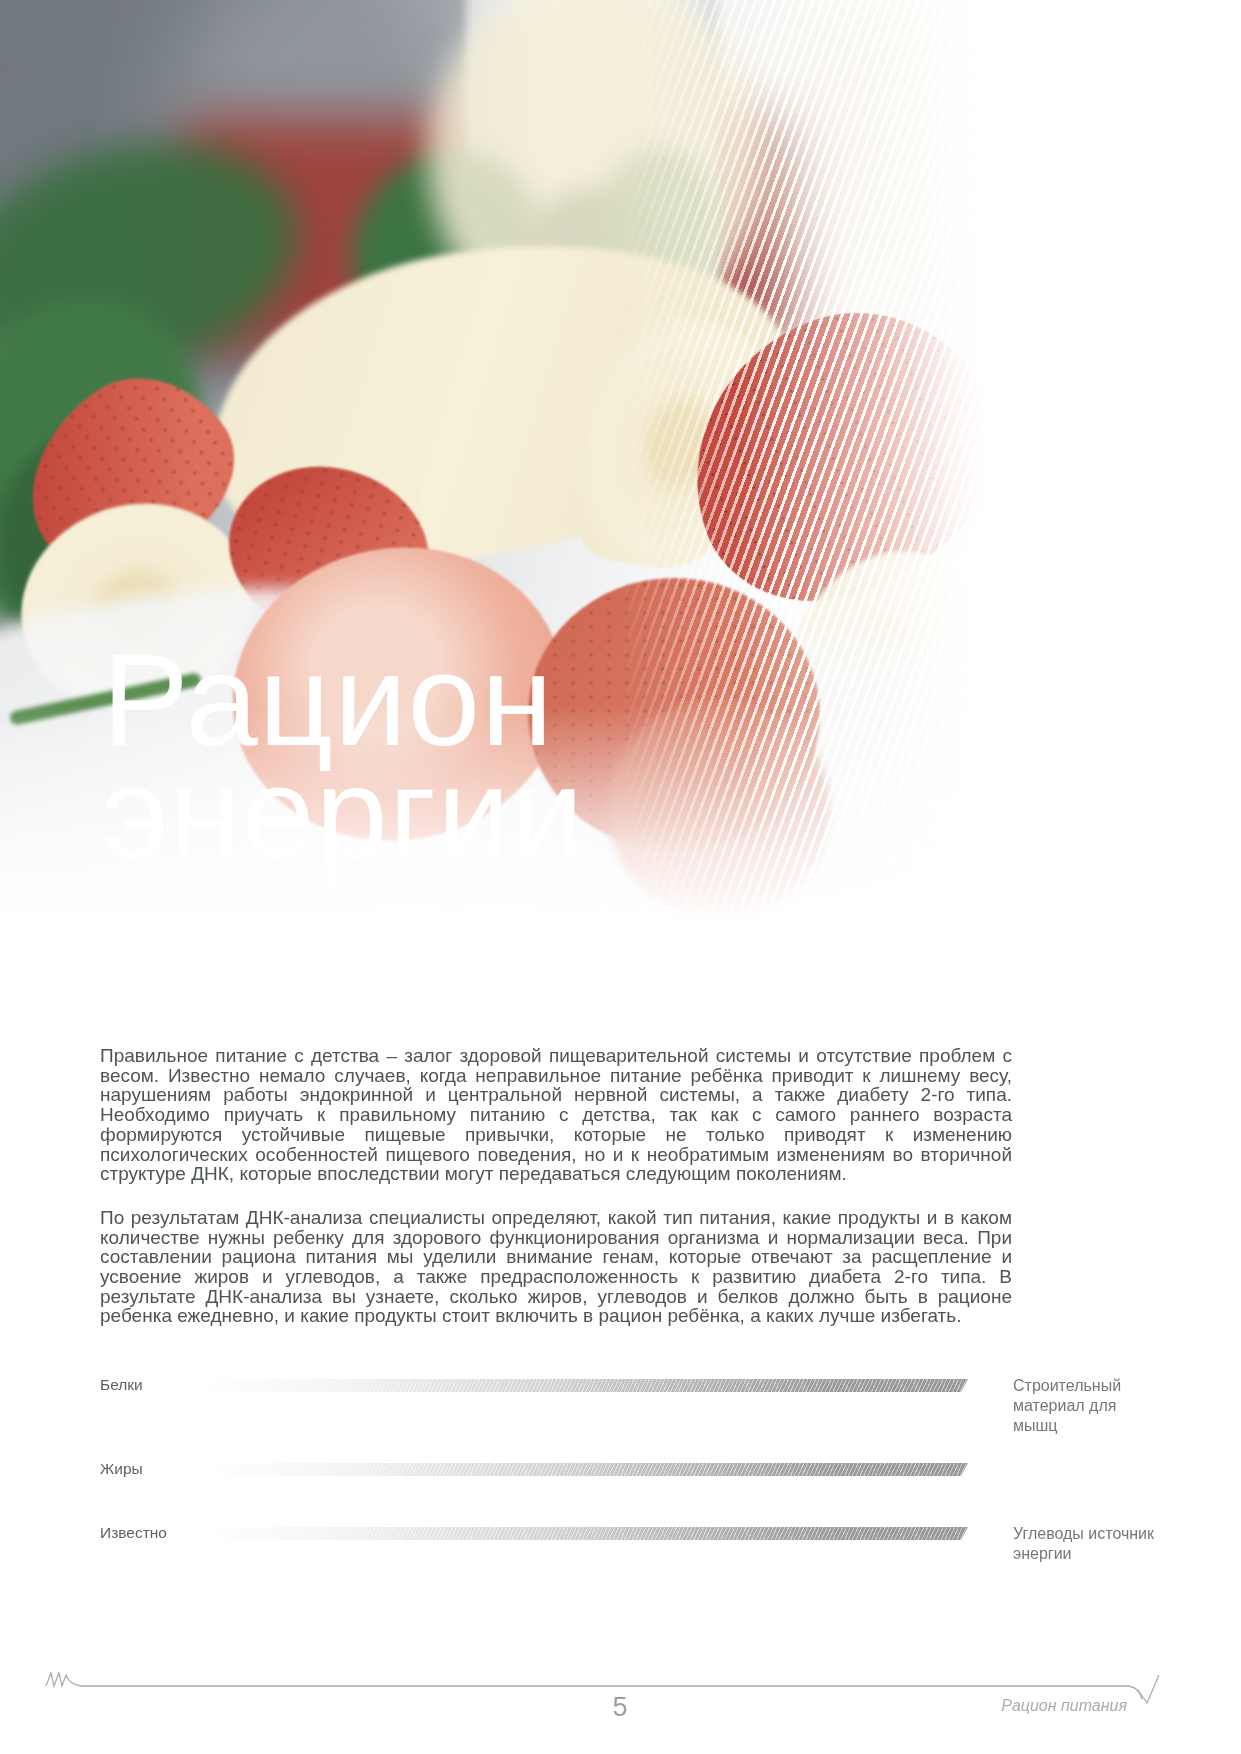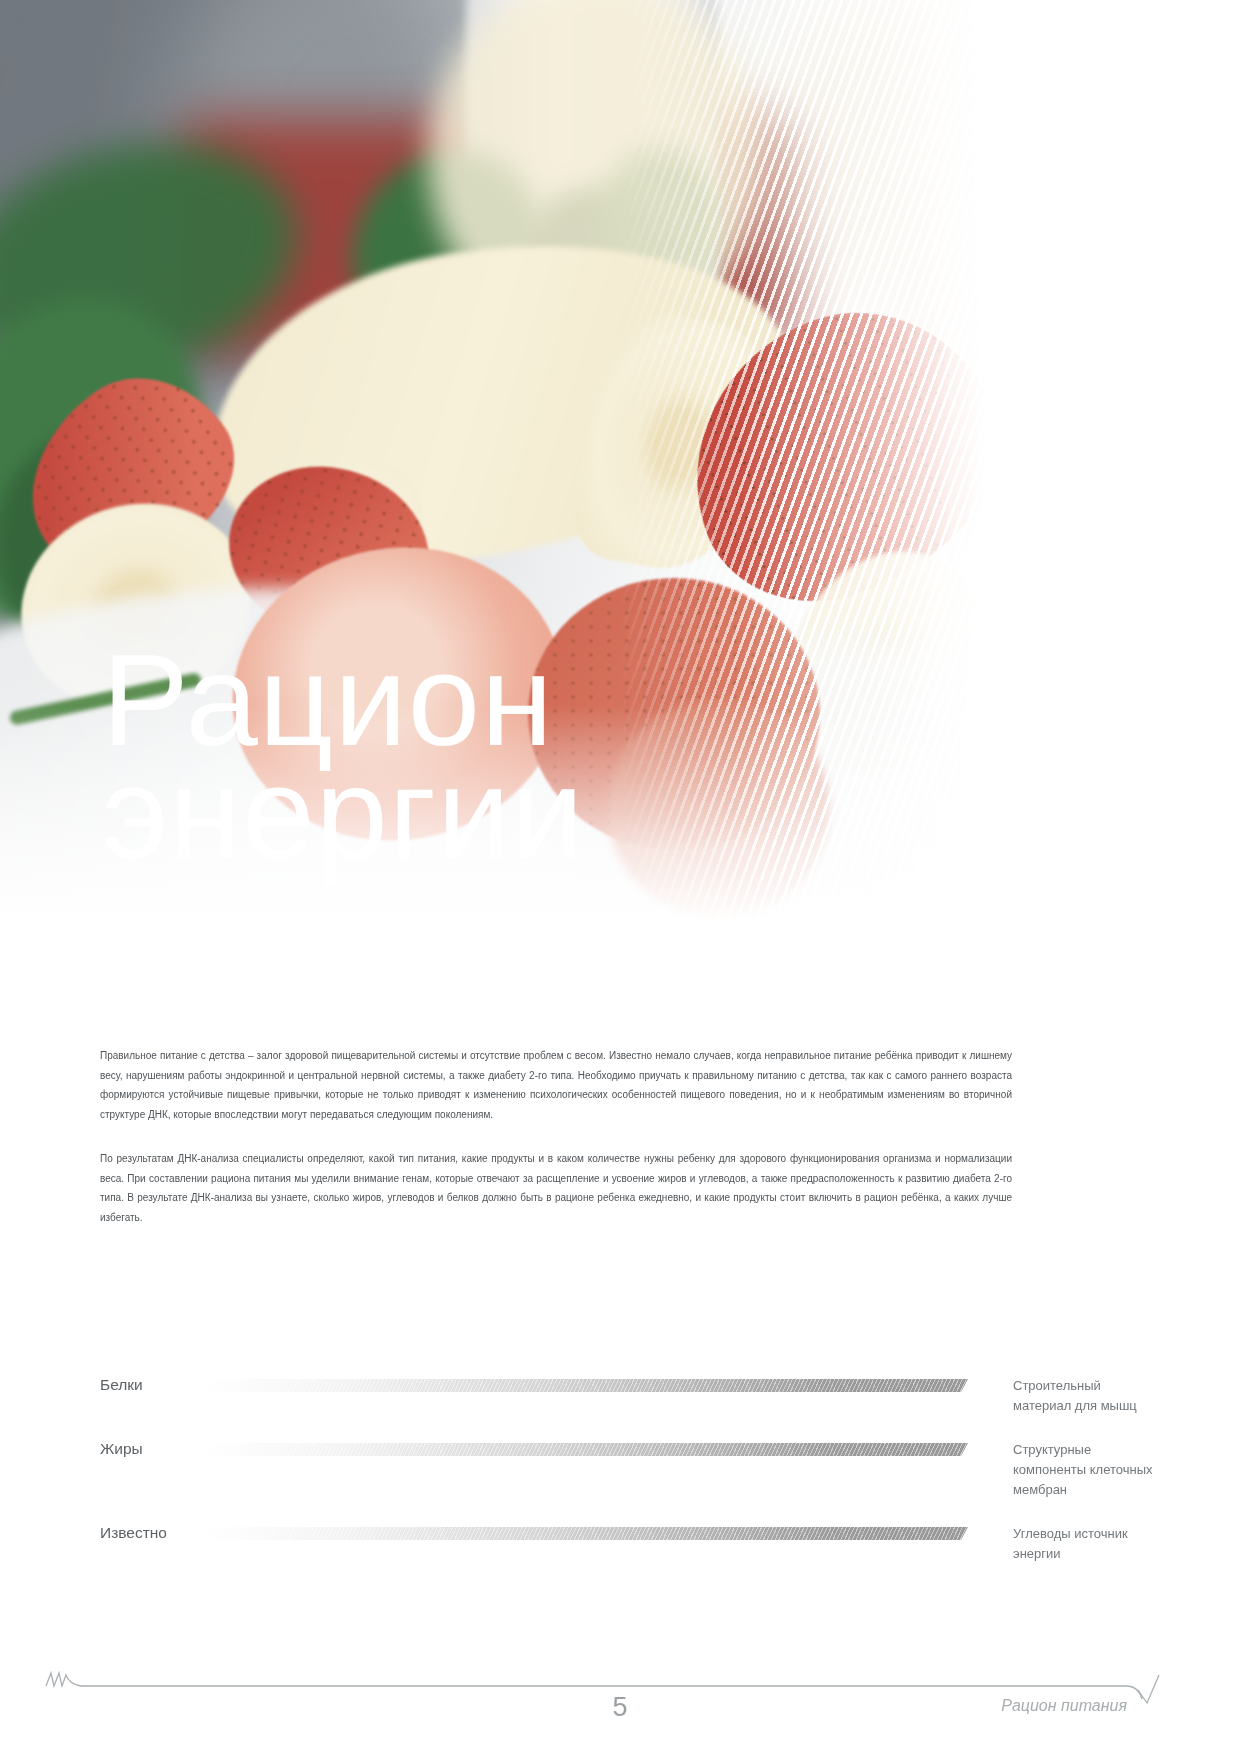--- a/index.html
+++ b/index.html
@@ -63,32 +63,32 @@
     background:linear-gradient(to bottom,rgba(255,255,255,0) 0%,rgba(255,255,255,.75) 60%,#ffffff 93%);}
 
   .hero-title{
     position:absolute;left:102px;top:644px;margin:0;
     font-size:130px;line-height:113px;font-weight:200;color:#ffffff;
     letter-spacing:1px;white-space:nowrap;
   }
 
   
   .content{position:absolute;left:100px;top:1046px;width:912px;}
-  .content p{margin:0 0 24px 0;font-size:10px;line-height:19.7px;color:#4f5458;text-align:justify;}
+  .content p{margin:0 0 24px 0;font-size:19px;line-height:19.7px;color:#4f5458;text-align:justify;}
 
   
   .nutrients{position:absolute;left:100px;top:1376px;width:1062px;}
   .n-row{display:flex;align-items:flex-start;margin-bottom:24px;min-height:40px;gap:12px;}
   .n-label{width:93px;flex:0 0 93px;font-size:15.5px;color:#5d6266;padding-top:0;}
   .n-bar{flex:0 0 763px;height:13px;margin-top:3px;
     background:
       repeating-linear-gradient(115deg,rgba(255,255,255,.5) 0 1px,rgba(255,255,255,0) 1px 3.5px),
       linear-gradient(to right,rgba(158,158,158,0) 0%,rgba(158,158,158,.12) 18%,rgba(158,158,158,.45) 45%,#9b9b9b 82%,#989898 100%);
     clip-path:polygon(0 0,100% 0,calc(100% - 7px) 100%,0 100%);}
-  .n-desc{margin-left:33px;width:235px;font-size:13px;line-height:20px;color:#73787c;}
+  .n-desc{margin-left:33px;width:235px;font-size:16px;line-height:20px;color:#73787c;}
 
   
   .footer-rule{position:absolute;left:0;top:1660px;width:1241px;height:60px;}
   .page-num{position:absolute;left:0;right:0;top:1692px;text-align:center;
     font-size:27px;color:#9ba0a4;letter-spacing:1px;font-weight:300;}
   .footer-label{position:absolute;right:114px;top:1697px;font-size:16px;color:#a8adb0;font-style:italic;}
 </style>
 </head>
 <body>
 
@@ -139,21 +139,20 @@
 
   <div class="nutrients">
     <div class="n-row">
       <div class="n-label">Белки</div>
       <div class="n-bar"></div>
       <div class="n-desc">Строительный материал для мышц</div>
     </div>
     <div class="n-row">
       <div class="n-label">Жиры</div>
       <div class="n-bar"></div>
-      <div class="n-desc">Структурные компоненты клеточных мембран</div>
     </div>
     <div class="n-row">
       <div class="n-label">Известно</div>
       <div class="n-bar"></div>
       <div class="n-desc">Углеводы источник энергии</div>
     </div>
   </div>
 
   <svg class="footer-rule" viewBox="0 0 1241 60">
     <path d="M46,26 l5,-13 l3,13 l5,-13 l3,13 l4,-11 q3,9 15,11 L1128,26 q11,1 14,13" fill="none" stroke="#aaafb3" stroke-width="1.3"></path>

